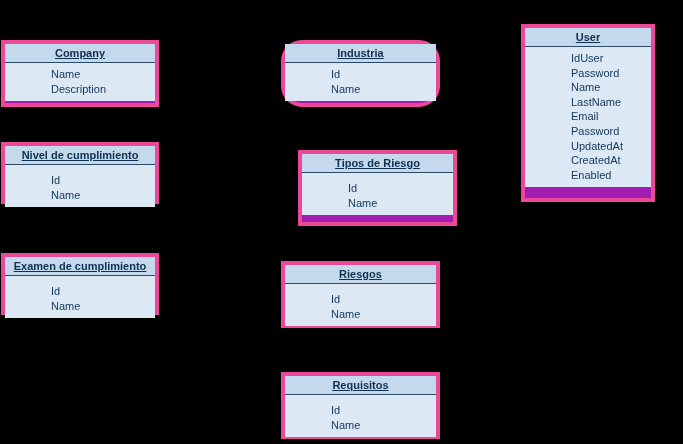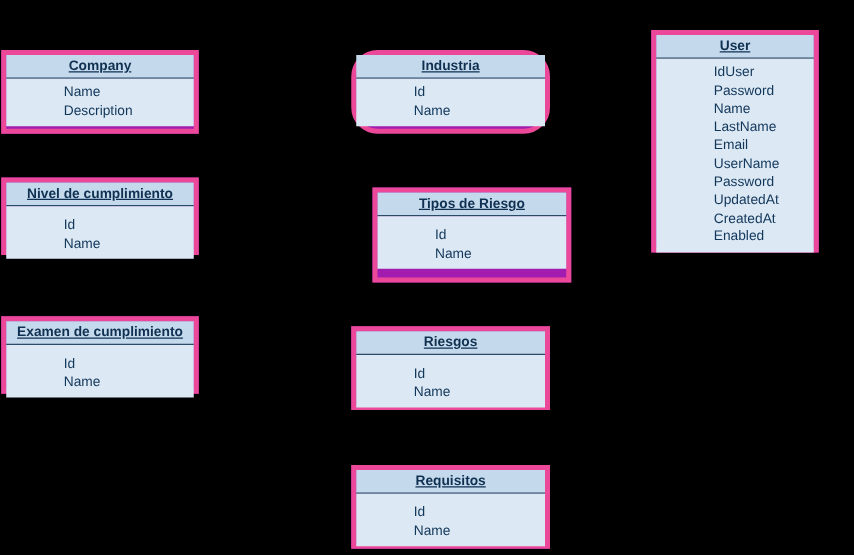--- a/index.html
+++ b/index.html
@@ -77,21 +77,20 @@
   </div>
 
   <div class="entity" style="left:521px; top:24px; width:134px; height:178px;">
     <div class="entity-header">User</div>
     <div class="entity-body">
       <div class="attr">IdUser</div>
       <div class="attr">Password</div>
       <div class="attr">Name</div>
       <div class="attr">LastName</div>
       <div class="attr">Email</div>
-      <div class="attr">UserName</div>
       <div class="attr">Password</div>
       <div class="attr">UpdatedAt</div>
       <div class="attr">CreatedAt</div>
       <div class="attr">Enabled</div>
     </div>
   </div>
 
   <div class="entity" style="left:1px; top:142px; width:158px; height:62px;">
     <div class="entity-header">Nivel de cumplimiento</div>
     <div class="entity-body" style="padding-top:8px;">

